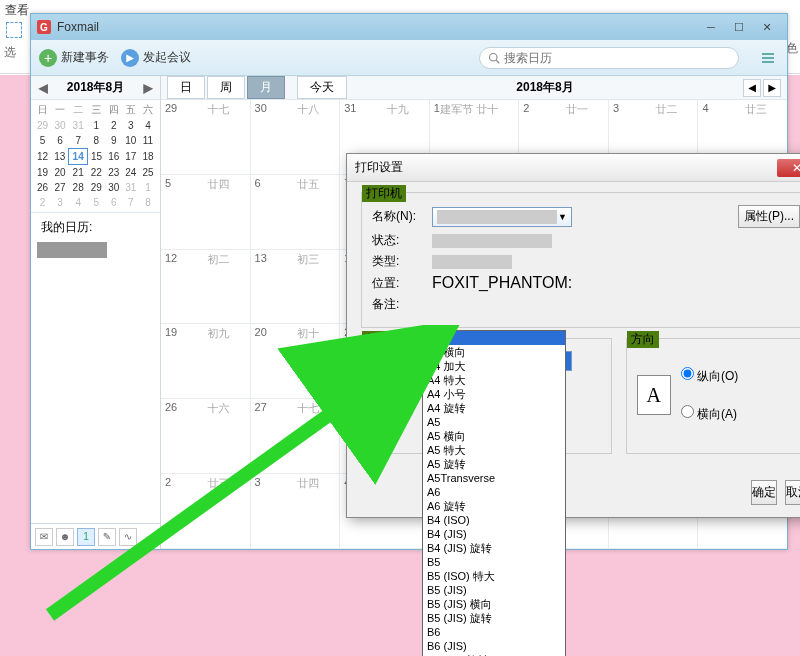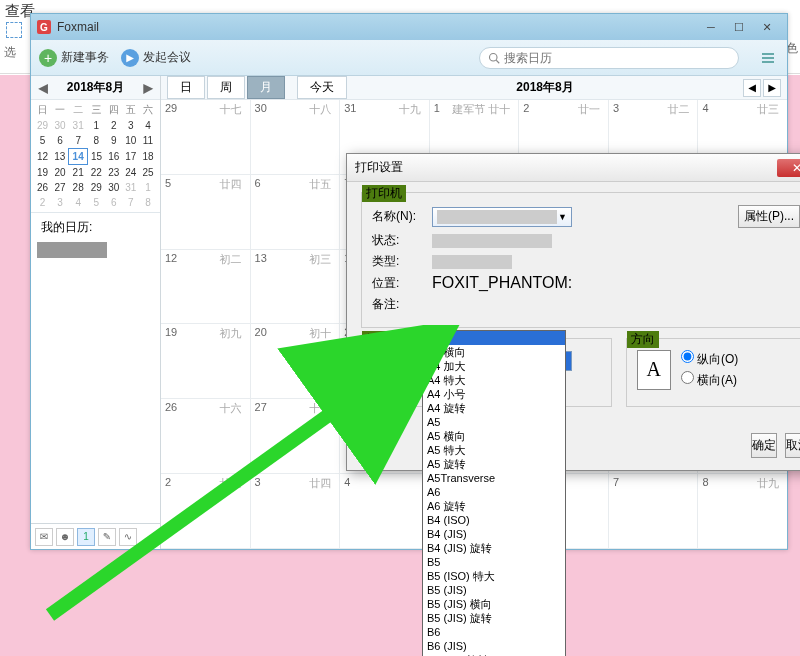--- a/index.html
+++ b/index.html
@@ -1,19 +1,19 @@
 <!DOCTYPE html>
 <html><head>
 <meta charset="utf-8">
 <style>
 * { margin: 0; padding: 0; box-sizing: border-box; font-family: "Microsoft YaHei", "SimSun", Arial, sans-serif; }
 body { background: #f8c6d8; width: 800px; height: 656px; overflow: hidden; position: relative; }
 
 .page-behind { position: absolute; top: 0; left: 0; width: 800px; height: 75px; background: #fff; }
-.page-behind .tab { position: absolute; left: 5px; top: 2px; font-size: 15px; color: #333; }
+.page-behind .tab { position: absolute; left: 5px; top: 2px; font-size: 12px; color: #333; }
 .page-behind .ribbon { position: absolute; left: 0; top: 18px; width: 800px; height: 56px; border-bottom: 1px solid #ddd; }
 .page-behind .ribbon .sel { position: absolute; left: 4px; top: 26px; font-size: 12px; color: #666; }
 .page-behind .ribbon .sel-icon { position: absolute; left: 6px; top: 4px; width: 16px; height: 16px; border: 1px dashed #5c9bd5; }
 .page-behind .right-trunc { position: absolute; right: 2px; top: 40px; font-size: 12px; color: #666; }
 
 .fox-window { position: absolute; left: 30px; top: 13px; width: 758px; height: 537px; background: #fff; border: 1px solid #7ab3d1; box-shadow: 0 0 5px rgba(0,0,0,.2); }
 .titlebar { height: 26px; background: linear-gradient(#b3d8ec, #9cc9e4); display: flex; align-items: center; padding: 0 6px; }
 .titlebar .logo { width: 14px; height: 14px; background: #d44; border-radius: 2px; display: flex; align-items: center; justify-content: center; color: #fff; font-size: 10px; font-weight: bold; margin-right: 6px; }
 .titlebar .title { font-size: 12px; color: #333; flex: 1; }
 .titlebar .wbtn { width: 28px; height: 18px; display: flex; align-items: center; justify-content: center; font-size: 11px; color: #444; cursor: pointer; }
@@ -55,42 +55,42 @@
 .navpair .sq { width: 18px; height: 18px; border: 1px solid #c6d3dc; background: #fff; text-align: center; line-height: 16px; font-size: 10px; cursor: pointer; }
 
 .dow-row { display: flex; height: 20px; font-size: 12px; border-bottom: 1px solid #e0e7ec; }
 .dow-row div { flex: 1; text-align: center; line-height: 20px; color: #666; }
 
 .grid { flex: 1; display: flex; flex-direction: column; }
 .grid-row { flex: 1; display: flex; border-bottom: 1px solid #e8ecef; }
 .grid-cell { flex: 1; border-right: 1px solid #e8ecef; position: relative; font-size: 11px; padding: 2px 4px; color: #666; }
 .grid-cell:last-child { border-right: none; }
 .grid-cell .dn { position: absolute; left: 4px; top: 2px; }
-.grid-cell .lunar { position: absolute; right: 8px; top: 2px; color: #aaa; text-align: center; }
+.grid-cell .lunar { position: absolute; right: 20px; top: 2px; color: #aaa; text-align: center; }
 
 .print-dlg { position: absolute; left: 346px; top: 153px; width: 480px; background: #f0f0f0; border: 1px solid #888; box-shadow: 3px 3px 12px rgba(0,0,0,.35); }
 .print-dlg .ptitle { height: 28px; background: linear-gradient(#fdfdfd, #e8e8e8); border-bottom: 1px solid #ccc; display: flex; align-items: center; padding: 0 8px; font-size: 12px; }
 .print-dlg .ptitle .pclose { margin-left: auto; width: 40px; height: 18px; background: linear-gradient(#e07070, #c83030); border-radius: 2px; color: #fff; text-align: center; line-height: 18px; font-size: 12px; cursor: pointer; }
 .print-dlg .pbody { padding: 10px 14px; font-size: 12px; }
 .fieldset { border: 1px solid #ccc; margin-bottom: 10px; padding: 8px 10px 10px; position: relative; }
 .fieldset .legend { position: absolute; top: -8px; left: 0; background: #4d7c0f; padding: 0 4px; }
 .frow { display: flex; align-items: center; margin: 4px 0; gap: 6px; }
 .frow .lbl { width: 54px; }
 .frow .val { flex: 1; }
 .frow .masked { background: #ccc; height: 14px; width: 120px; }
 .pprops { padding: 2px 5px; border: 1px solid #999; background: linear-gradient(#fdfdfd,#e6e6e6); cursor: pointer; }
 .paper-orient { display: flex; gap: 14px; }
 .paper-box { flex: 1.4; }
 .orient-box { flex: 1; }
 .combo { width: 140px; height: 20px; border: 1px solid #7a9ac0; background: linear-gradient(#fff,#e8f0fa); display: flex; align-items: center; padding: 0 4px; font-size: 12px; position: relative; }
 .combo.hl { background: #2a6fd6; color: #fff; }
 .combo .arrow { margin-left: auto; font-size: 9px; }
 .orient-inner { display: flex; align-items: center; gap: 10px; }
 .orient-icon { width: 34px; height: 40px; border: 1px solid #888; background: #fff; display: flex; align-items: center; justify-content: center; font-family: serif; font-size: 20px; }
-.orient-radios label { display: block; font-size: 12px; margin: 3px 0; }
+.orient-radios label { display: block; font-size: 12px; margin: 20px 0; }
 .btnrow { display: flex; justify-content: flex-end; gap: 8px; padding: 6px 14px 12px; }
 .dbtn { padding: 3px 0; border: 1px solid #999; background: linear-gradient(#fdfdfd,#e6e6e6); font-size: 12px; cursor: pointer; }
 
 .dropdown-list { position: absolute; left: 422px; top: 330px; width: 144px; background: #fff; border: 1px solid #666; font-size: 11px; font-family: "SimSun", monospace; max-height: 330px; overflow: hidden; }
 .dropdown-list div { padding: 0px 4px; line-height: 14px; cursor: pointer; white-space: nowrap; }
 .dropdown-list div.sel { background: #2a6fd6; color: #fff; }
 
 .arrow-annot { position: absolute; left: 40px; top: 325px; pointer-events: none; }
 </style>
 </head>

